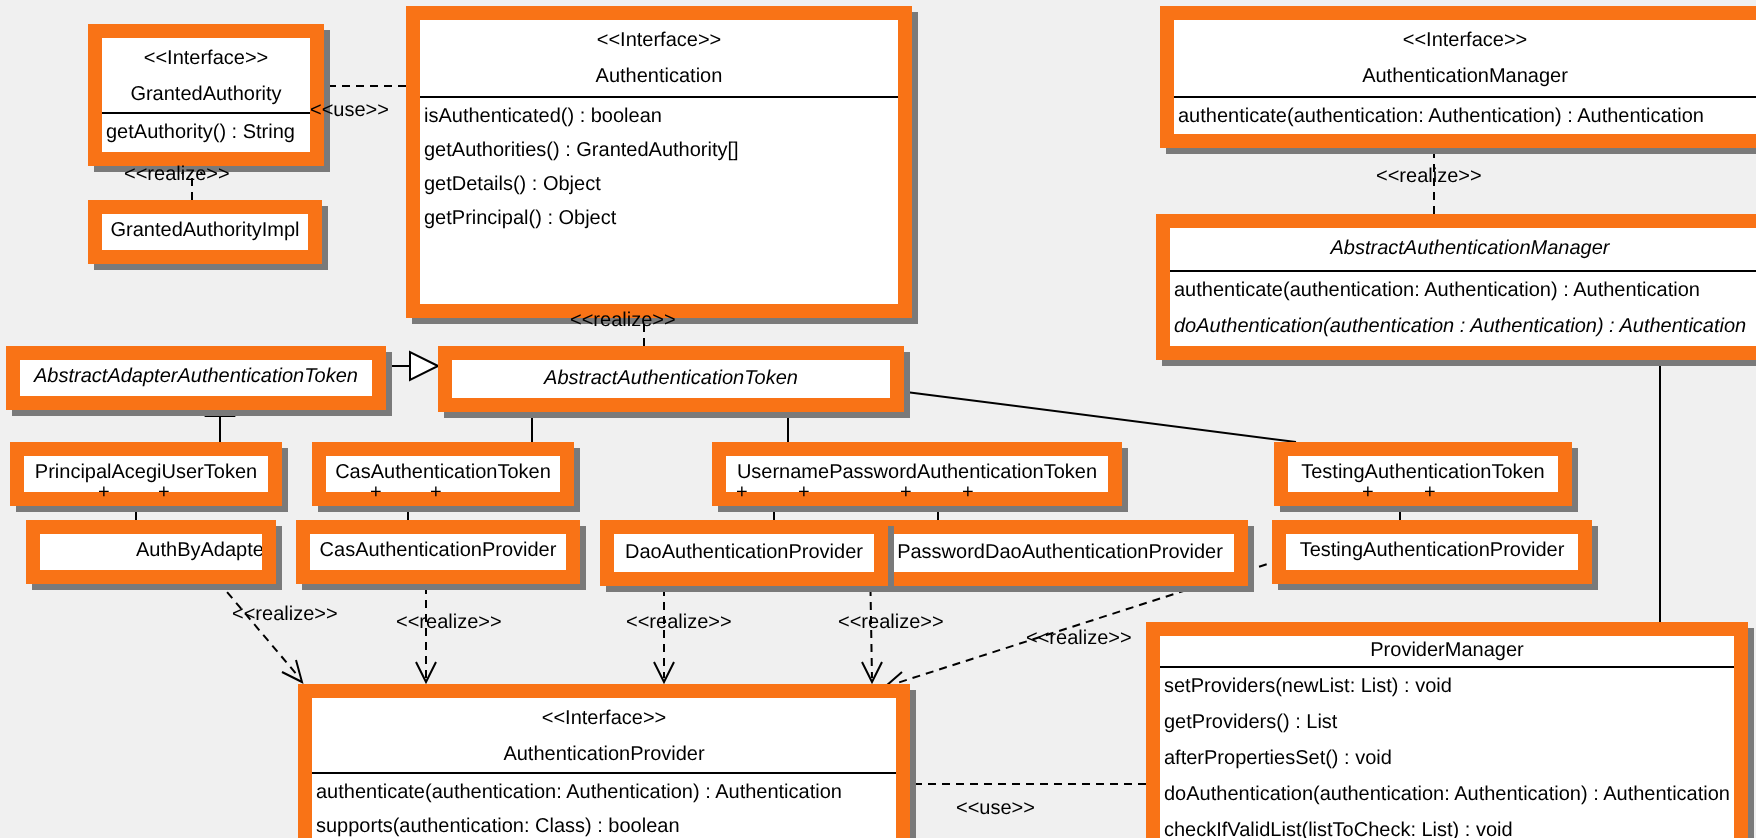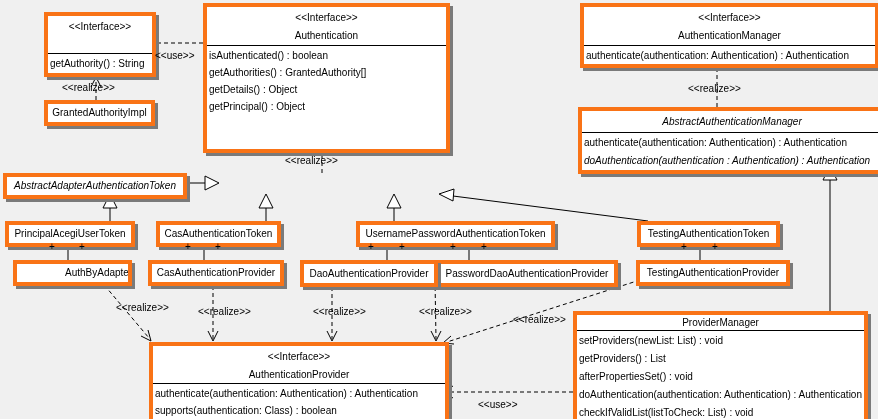--- a/index.html
+++ b/index.html
@@ -3,21 +3,21 @@
 <meta charset="utf-8">
 <style>
   html,body{margin:0;padding:0;background:#f0f0f0;}
   #canvas{
     position:relative;width:878px;height:419px;background:#f0f0f0;
     font-family:"Liberation Sans","DejaVu Sans",sans-serif;font-size:10px;color:#000;
     overflow:hidden;outline:1px solid #d8d8d8;
   }
   svg.connectors{position:absolute;left:0;top:0;z-index:1;}
   .uml-box{
-    position:absolute;background:#fff;border:4px solid #f97316;
+    position:absolute;background:#fff;border:7px solid #f97316;
     box-shadow:3px 3px 0 #7a7a7a;overflow:hidden;white-space:nowrap;z-index:2;
   }
   .title{text-align:center;}
   .title .stereotype{line-height:18px;padding-top:2px;}
   .title .cname{line-height:17px;}
   .single .cname{line-height:18px;}
   .abstract{font-style:italic;}
   .methods{border-top:1px solid #000;padding:1px 0 0 2px;}
   .m-line{line-height:17px;}
   .m-line.h18{line-height:18px;}
@@ -114,20 +114,21 @@
     </g>
     <g>
       <line class="dash" x1="573" y1="392" x2="446" y2="392"></line>
         <polyline points="453,386 443,392 453,398"></polyline>
     </g>
   </svg>
 
   <div class="uml-box" style="left:44px;top:12px;width:104px;height:57px;">
     <div class="title" style="height:37px;">
       <div class="stereotype">&lt;&lt;Interface&gt;&gt;</div>
+      <div class="cname">GrantedAuthority</div>
     </div>
     <div class="methods">
         <div class="m-line">getAuthority() : String</div>
       </div>
   </div>
 
   <div class="uml-box single" style="left:44px;top:100px;width:103px;height:18px;">
     <div class="title cname" style="line-height:18px;">GrantedAuthorityImpl</div>
   </div>
 
@@ -161,20 +162,23 @@
     <div class="methods">
       <div class="m-line h18">authenticate(authentication: Authentication) : Authentication</div>
       <div class="m-line h18 m-italic">doAuthentication(authentication : Authentication) : Authentication</div>
     </div>
   </div>
 
   <div class="uml-box single" style="left:3px;top:173px;width:176px;height:18px;">
     <div class="title cname abstract" style="line-height:18px;">AbstractAdapterAuthenticationToken</div>
   </div>
 
+  <div class="uml-box single" style="left:219px;top:173px;width:219px;height:19px;">
+    <div class="title cname abstract" style="line-height:19px;">AbstractAuthenticationToken</div>
+  </div>
 
   <div class="uml-box single" style="left:5px;top:221px;width:122px;height:18px;">
     <div class="title cname" style="line-height:18px;">PrincipalAcegiUserToken</div>
   </div>
   <div class="uml-box single" style="left:156px;top:221px;width:117px;height:18px;">
     <div class="title cname" style="line-height:18px;">CasAuthenticationToken</div>
   </div>
   <div class="uml-box single" style="left:356px;top:221px;width:191px;height:18px;">
     <div class="title cname" style="line-height:18px;">UsernamePasswordAuthenticationToken</div>
   </div>

